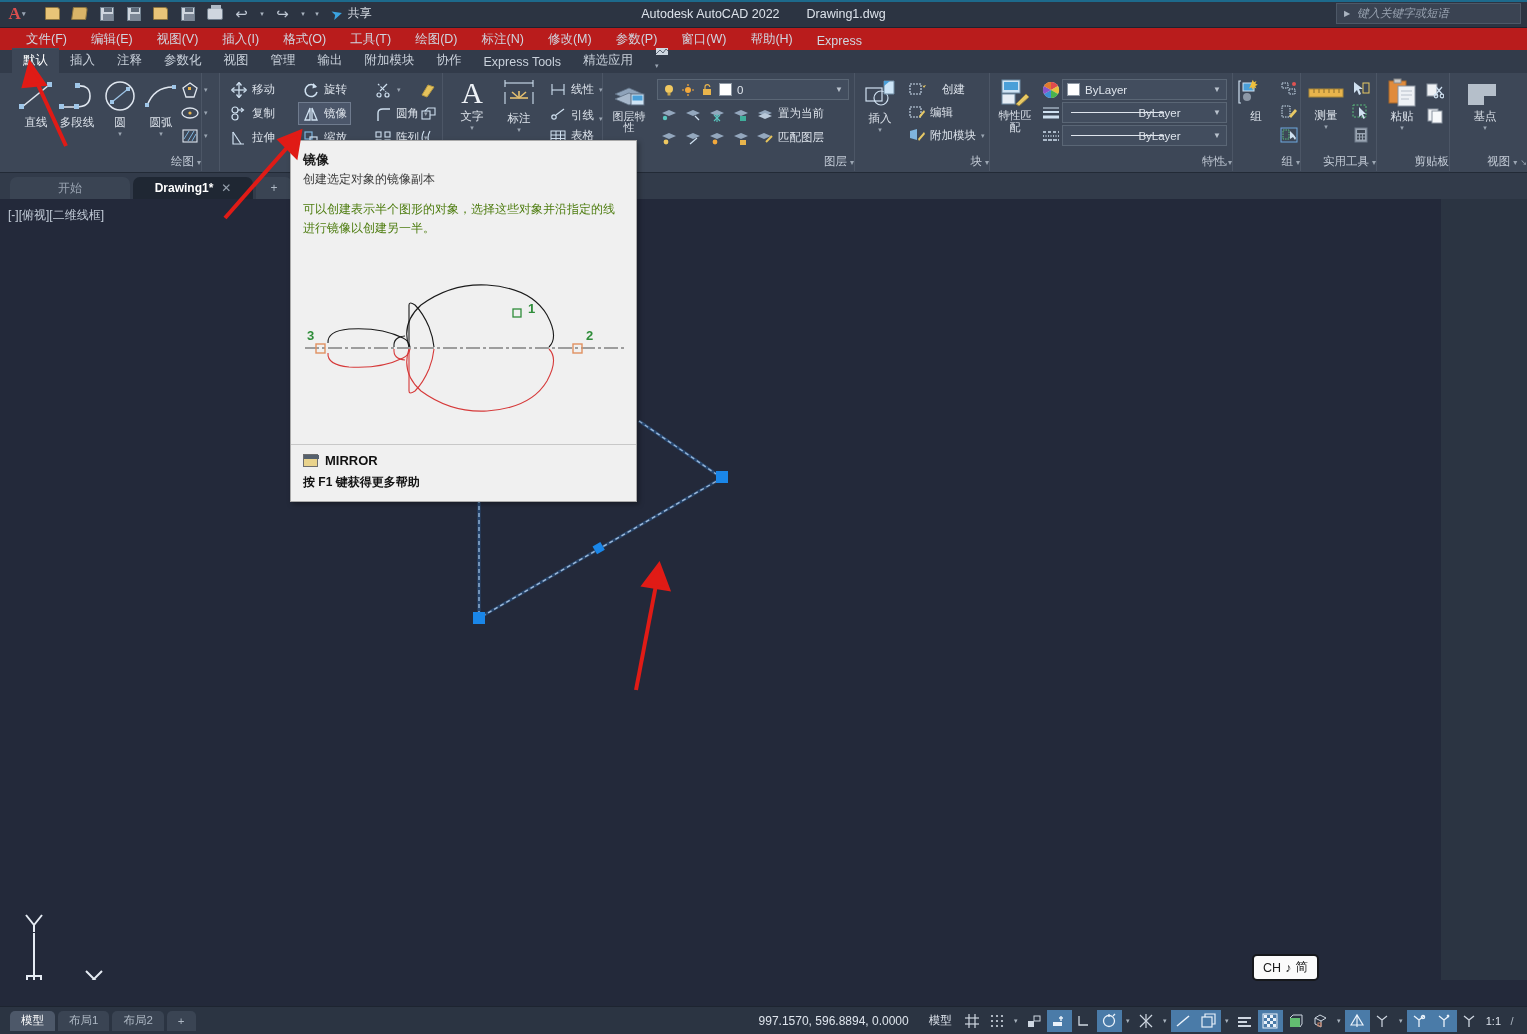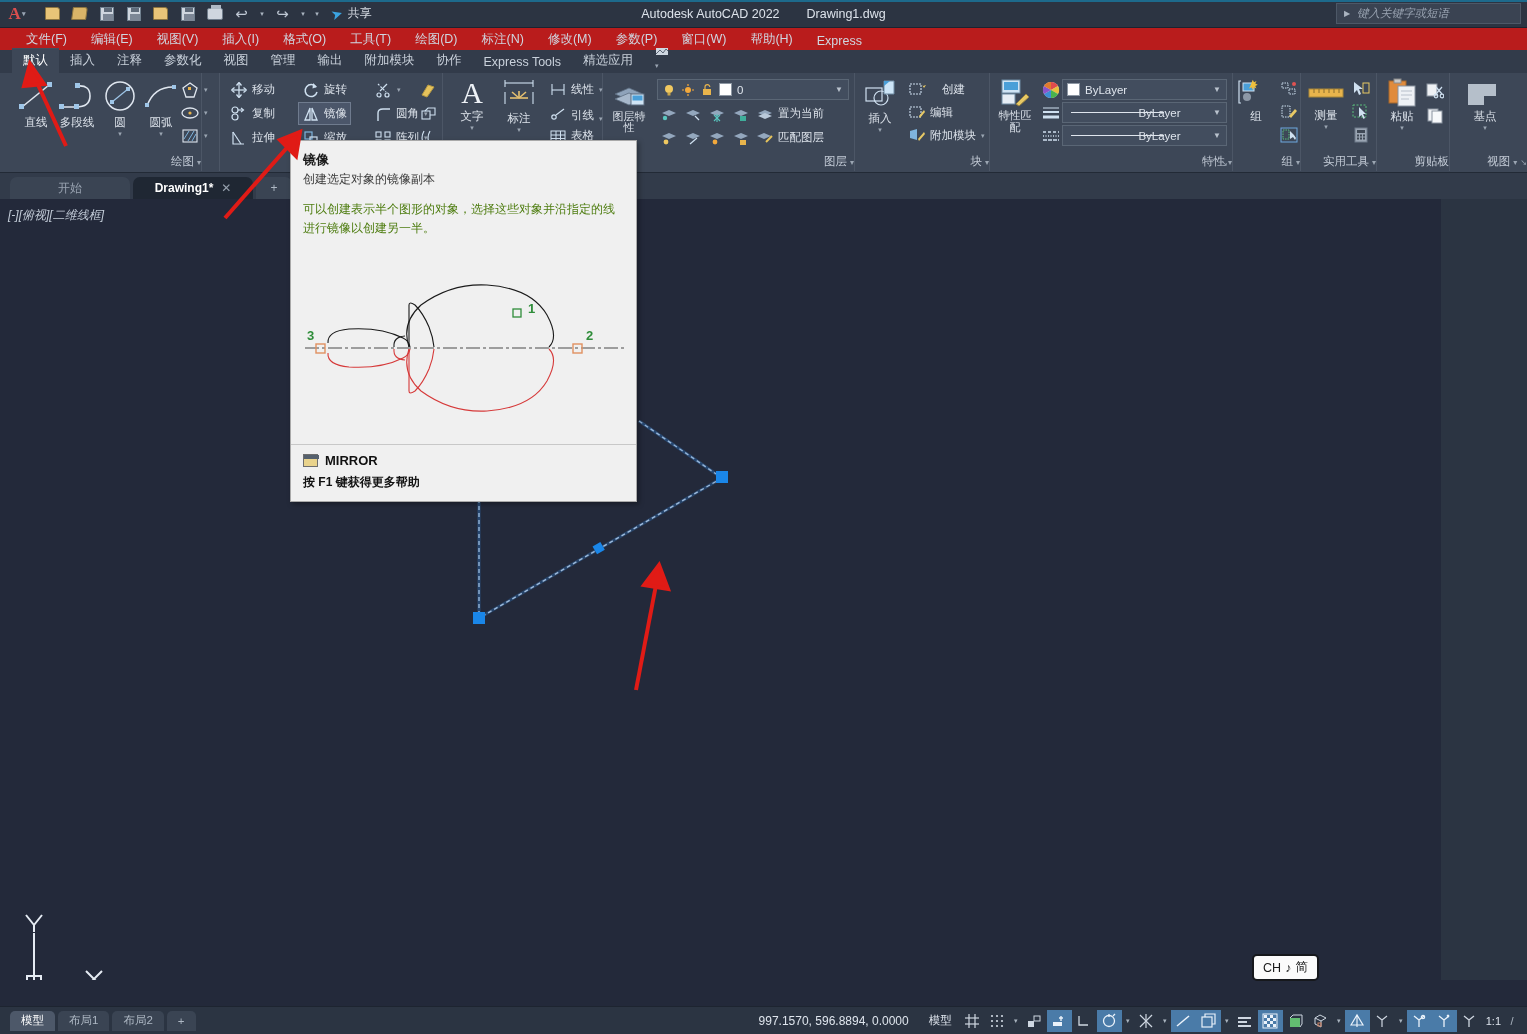--- a/index.html
+++ b/index.html
@@ -68,21 +68,21 @@
   
   .doctabs { position:absolute; top:173px; left:0; width:1527px; height:26px; background:#323b4a;
              display:flex; align-items:flex-end; padding-left:10px; }
   .dtab { height:22px; padding:0 14px; display:flex; align-items:center; gap:8px;
           background:#39out; font-size:12px; color:#9aa4b2; background:#3a4453;
           border-radius:7px 7px 0 0; margin-right:3px; }
   .dtab.active { background:#1f2733; color:#ffffff; font-weight:bold; }
   .dtab .x { font-size:12px; color:#97a1ae; }
 
   
-  .canvas { position:absolute; top:199px; left:0; width:1441px; height:781px; background:#23293a; overflow:hidden;font-style:italic; }
+  .canvas { position:absolute; top:199px; left:0; width:1441px; height:781px; background:#23293a; overflow:hidden; }
   .vplabel { position:absolute; left:8px; top:8px; font-size:12px; color:#c3ccd8; }
 
   
   .cmdrow { position:absolute; left:0; top:980px; width:1527px; height:26px; background:#23293a; }
 
   
   .status { position:absolute; left:0; top:1006px; width:1527px; height:28px; background:#2b3442;
             border-top:1px solid #1d2430; display:flex; align-items:center; }
   .ltab { height:20px; padding:0 11px; display:flex; align-items:center; font-size:11.5px;
           color:#aeb8c4; background:#3a4453; border-radius:5px 5px 0 0; margin-right:3px; }

